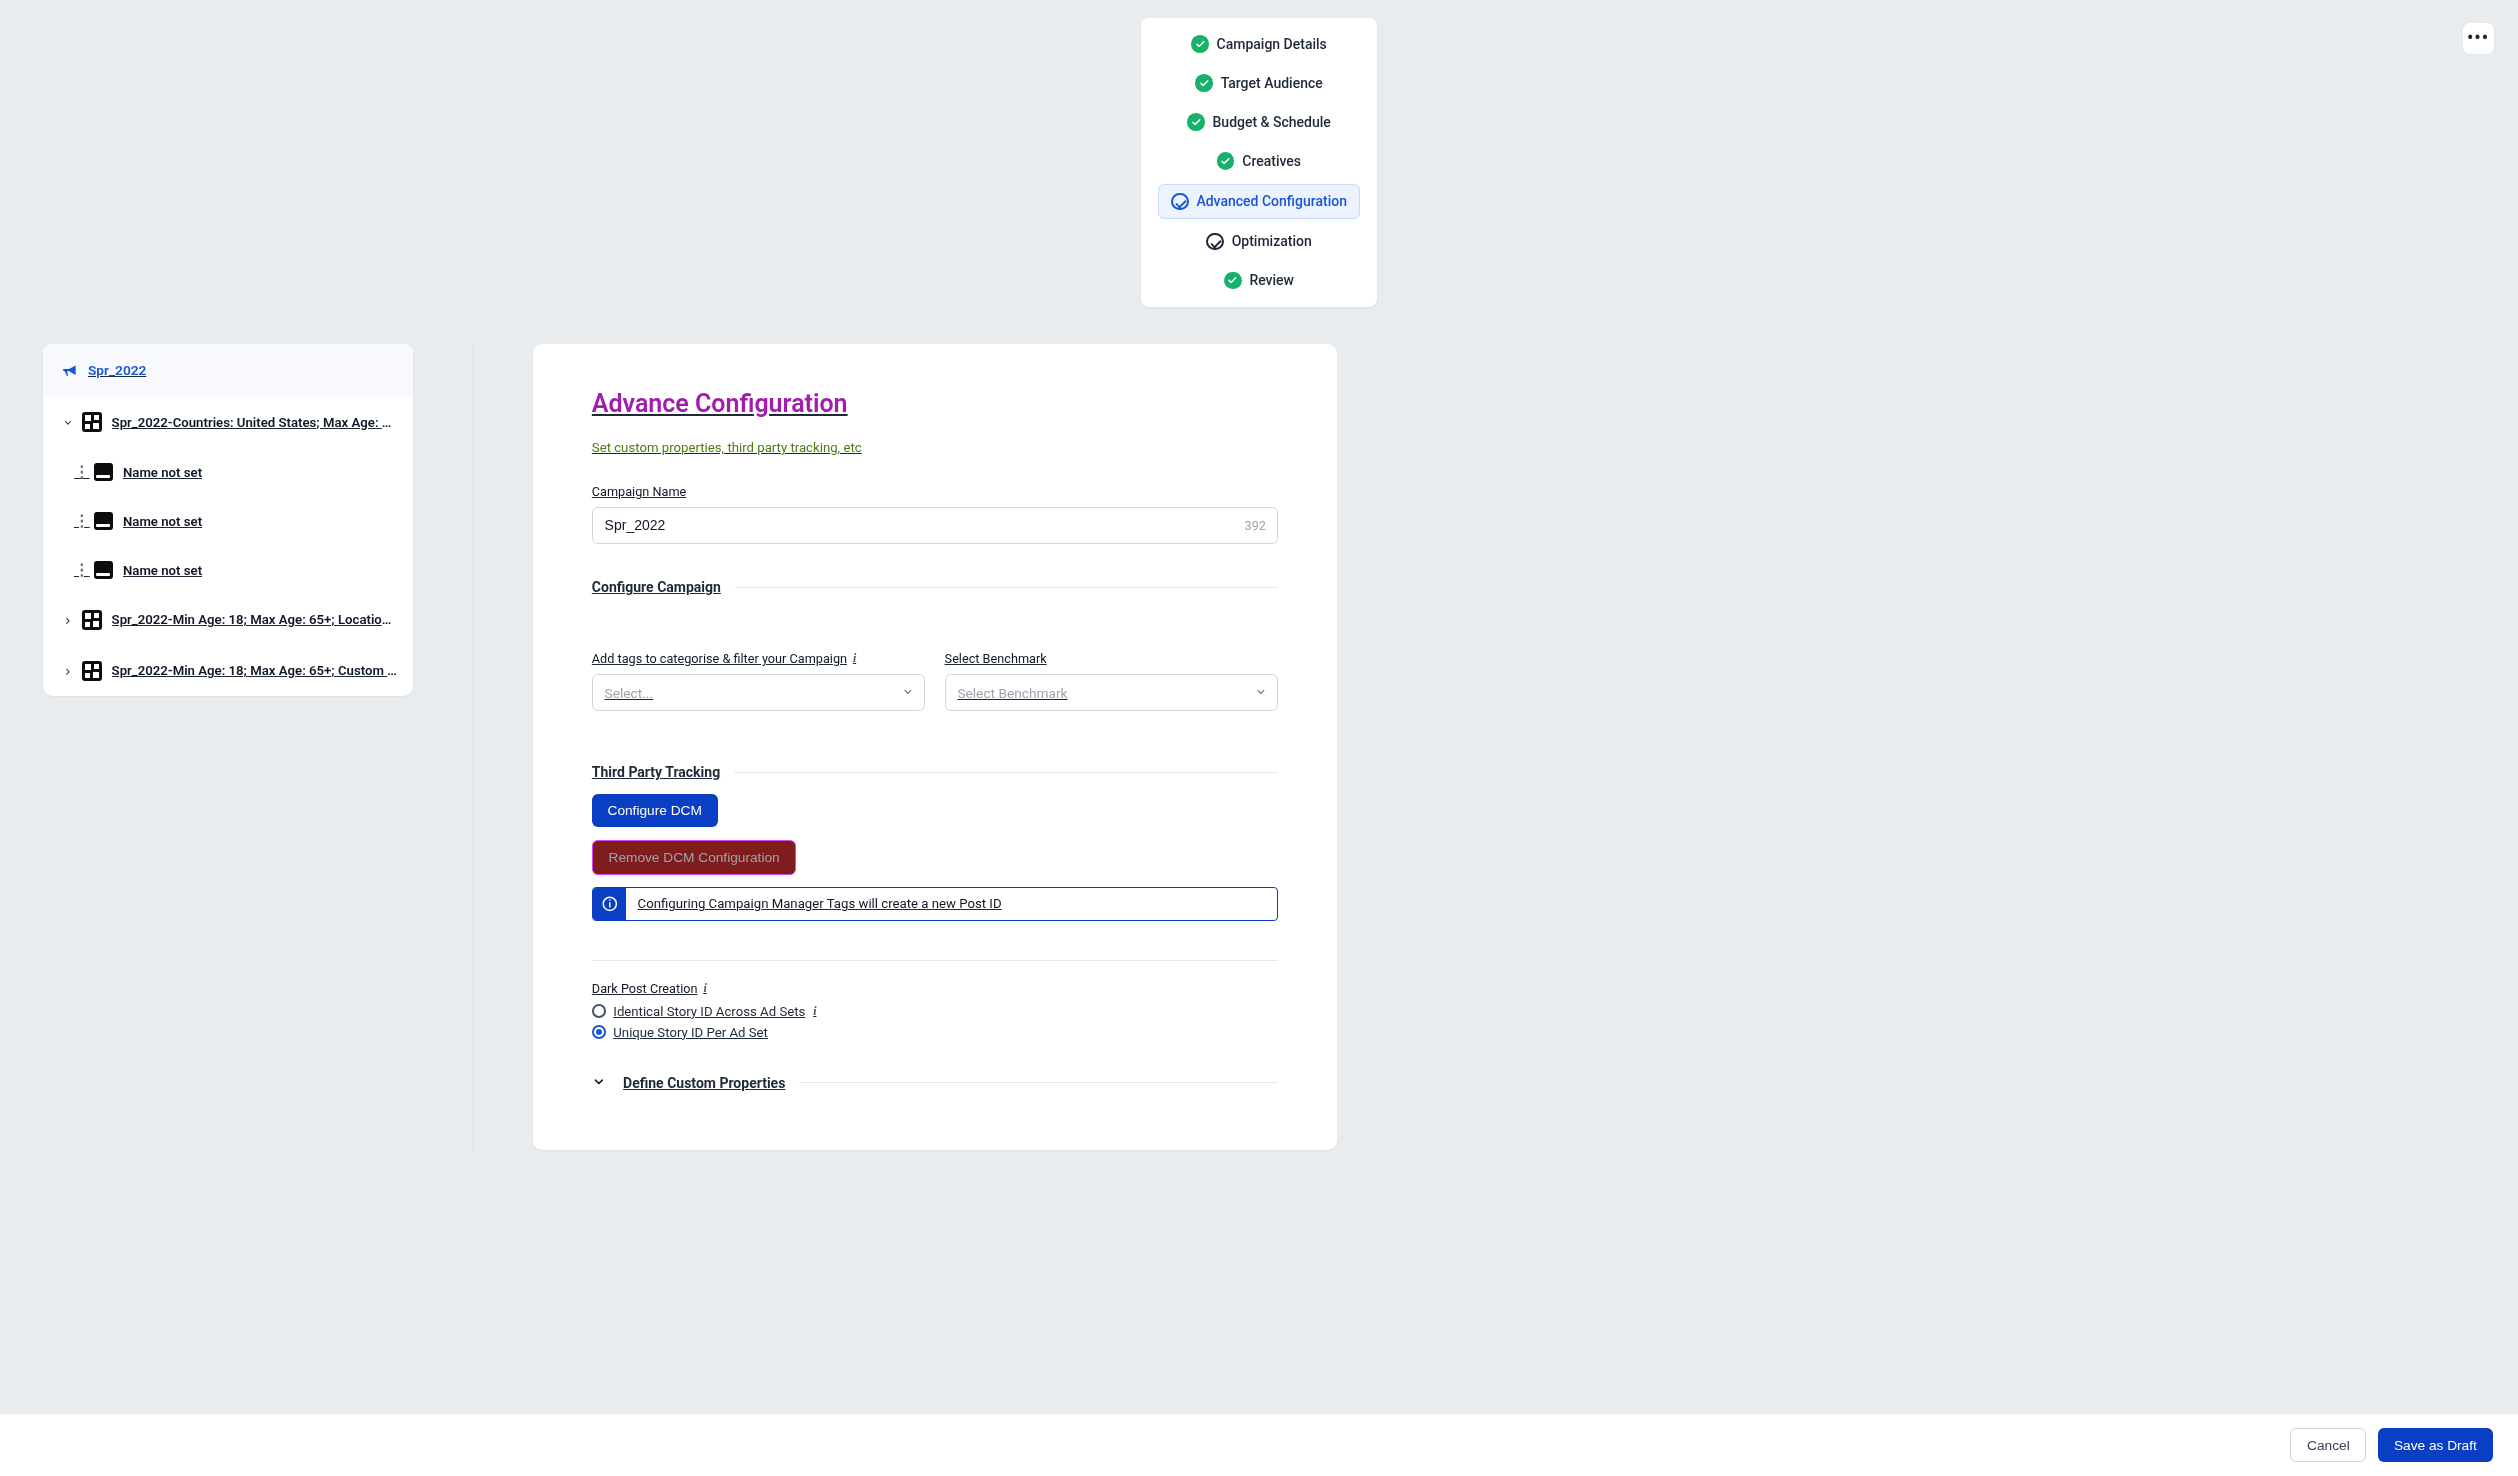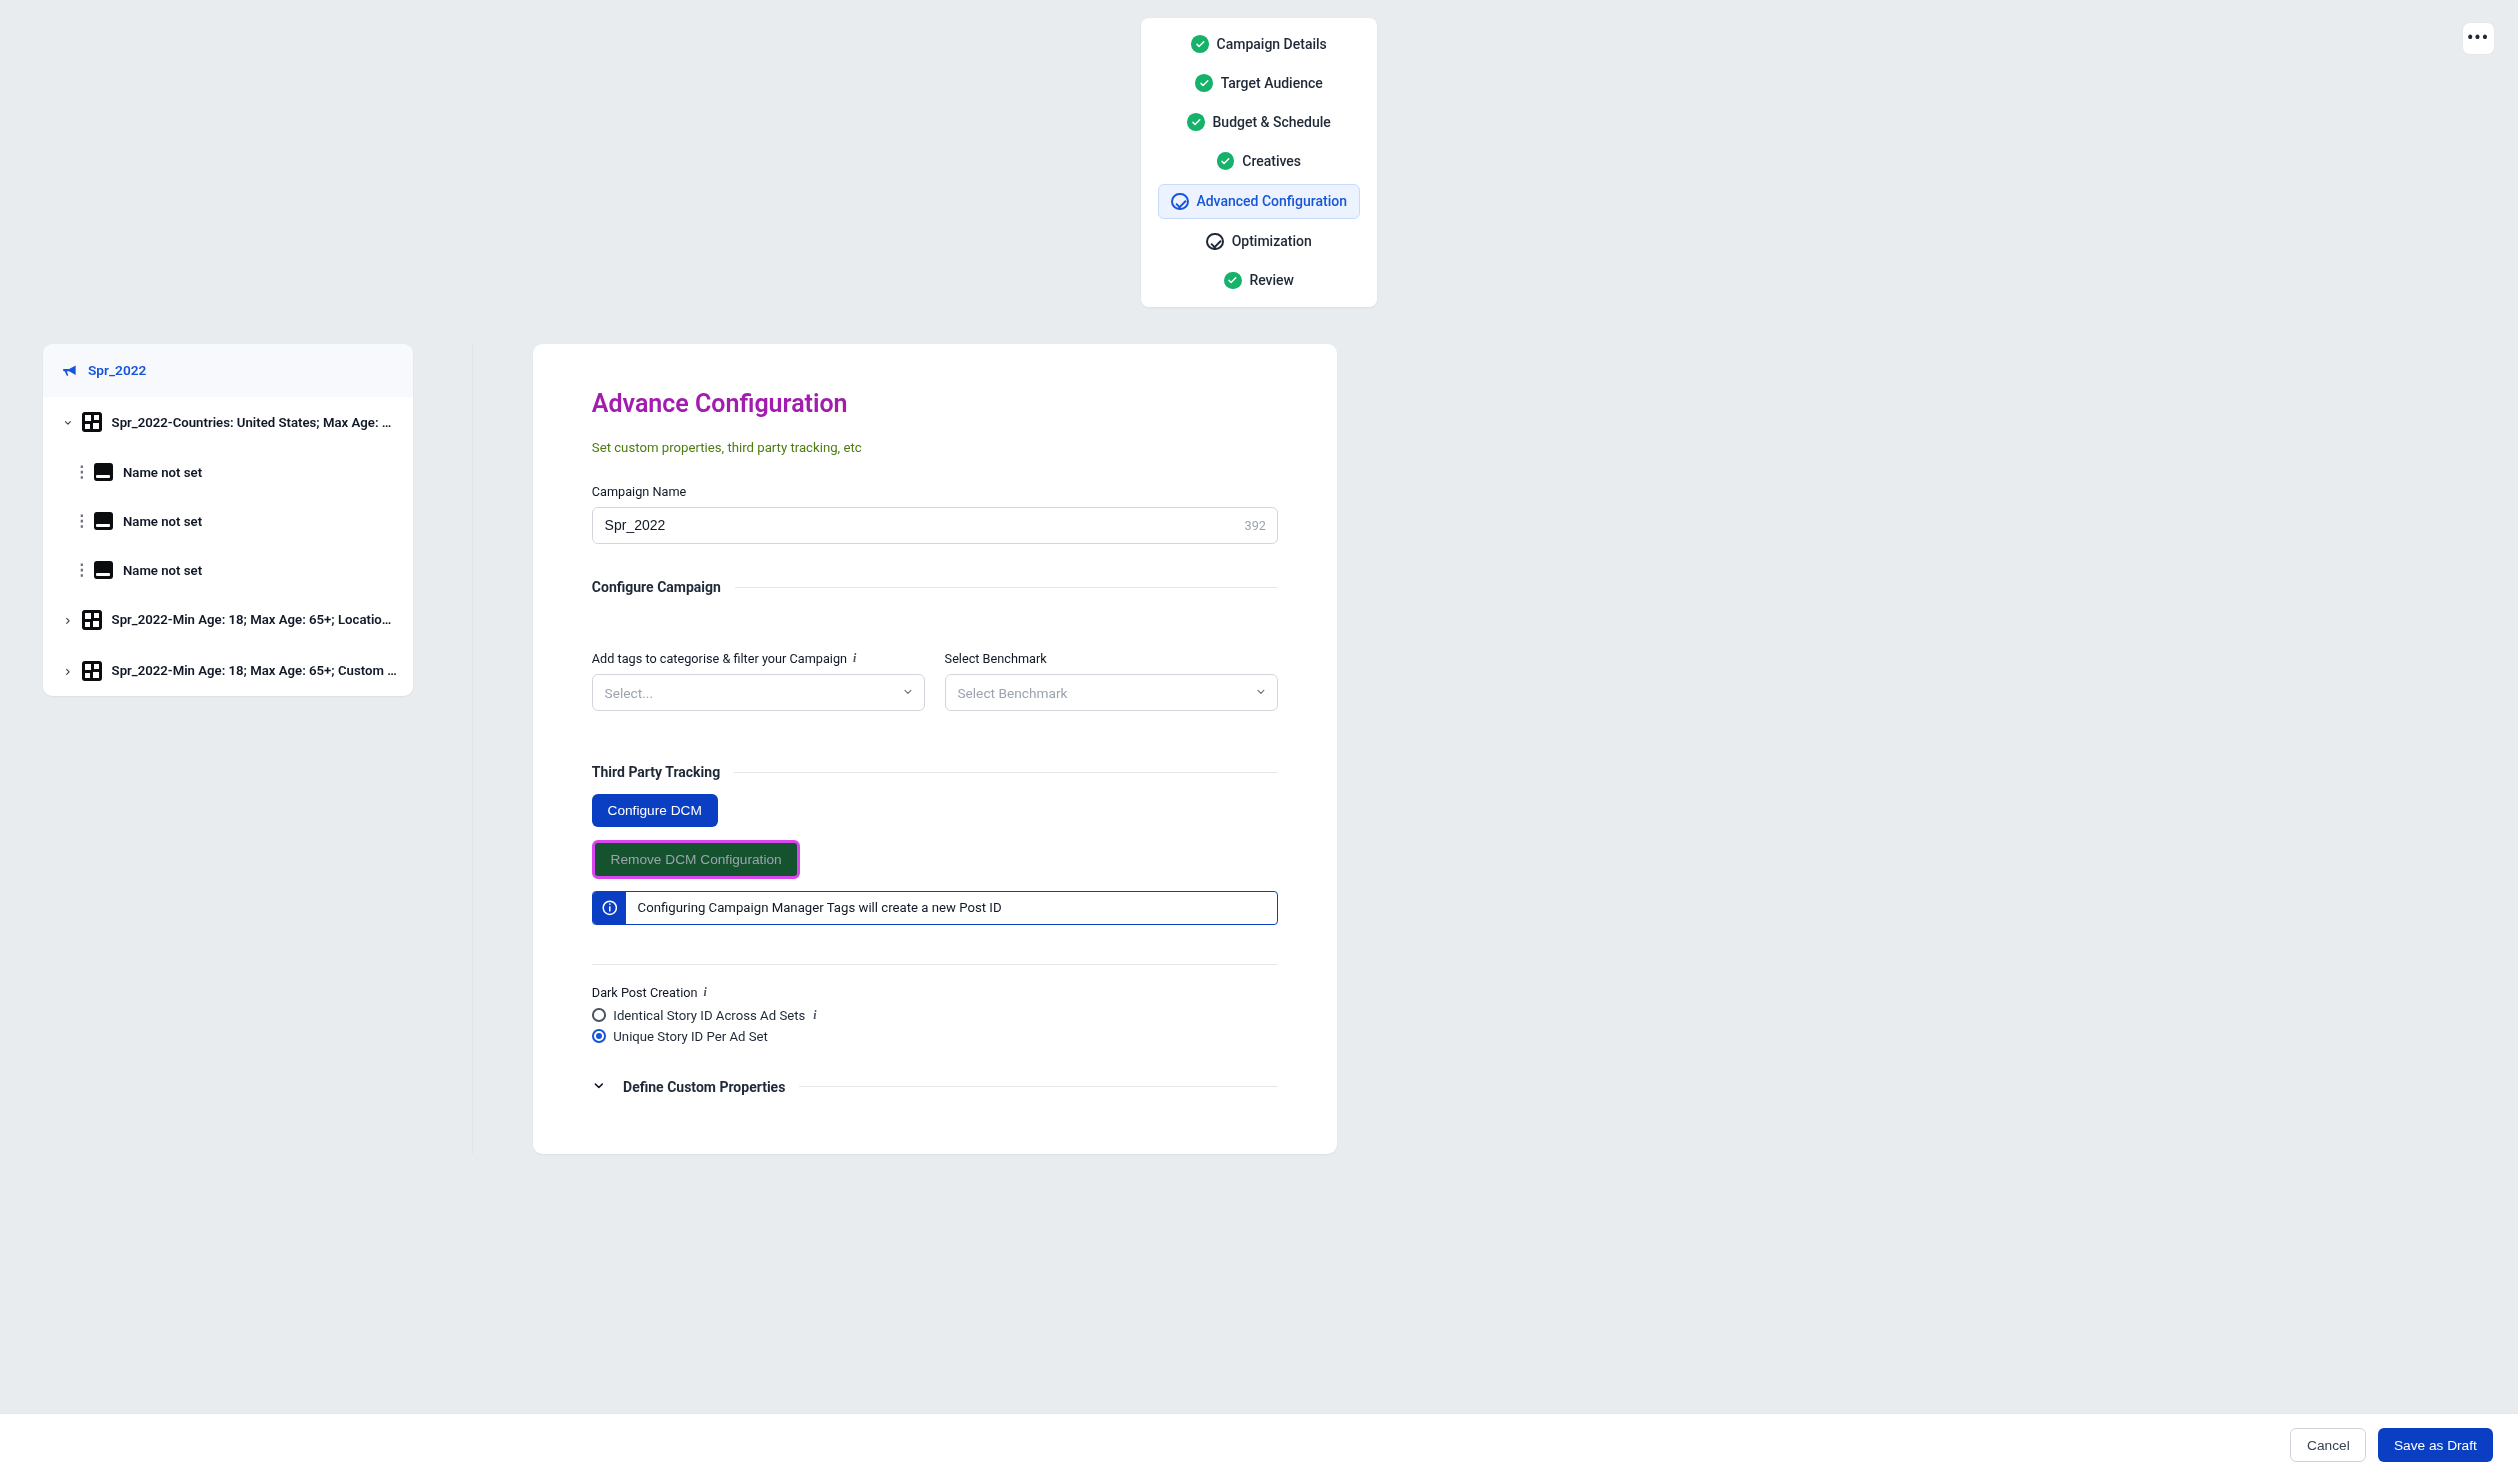--- a/index.html
+++ b/index.html
@@ -14,21 +14,21 @@
 .check-circle { width: 17.6px; height: 17.6px; border-radius: 50%; background: #17b26a; display: inline-flex; align-items: center; justify-content: center; }
 .check-circle svg { width: 10.8px; height: 10.8px; }
 .ring-circle { width: 17.6px; height: 17.6px; border-radius: 50%; border: 2px solid #1f2937; display: inline-block; position: relative; }
 .ring-circle.blue { border-color: #1756d9; }
 .ring-circle.blue::after { content: ""; position: absolute; left: 2.9px; top: 5.9px; width: 7.8px; height: 3.9px; border-left: 2px solid #1756d9; border-bottom: 2px solid #1756d9; transform: rotate(-45deg); }
 .ring-circle.dark::after { content: ""; position: absolute; left: 2.9px; top: 5.9px; width: 7.8px; height: 3.9px; border-left: 2px solid #1f2937; border-bottom: 2px solid #1f2937; transform: rotate(-45deg); }
 
 .more-btn { position: absolute; right: 23.5px; top: 21.6px; width: 33px; height: 33px; background: #fff; border: 1px solid #e5e7eb; border-radius: 7.8px; display: flex; align-items: center; justify-content: center; cursor: pointer; font-size: 17.6px; font-weight: bold; letter-spacing: 1px; }
 
 
-.workspace { display: flex; gap: 81px; padding: 37px 43px 118px; align-items: flex-start; }
+.workspace { display: flex; gap: 81px; padding: 37px 43px 118px; align-items: flex-start; text-decoration: underline; }
 .sidebar { width: 370px; background: #fff; border-radius: 9.8px; overflow: hidden; flex-shrink: 0; box-shadow: 0 1px 2px rgba(0,0,0,0.05); }
 .side-divider { width: 1px; background: #e2e4e9; align-self: stretch; margin-left: -21.6px; margin-right: -21.6px; }
 
 
 .tree-campaign { display: flex; align-items: center; gap: 9.8px; padding: 17.6px 17.6px; background: #f7f9fc; color: #1756d9; font-weight: 600; font-size: 13.7px; }
 .megaphone { width: 17.6px; height: 17.6px; color: #1756d9; }
 .tree-node { display: flex; align-items: center; gap: 9.8px; padding: 15.7px 15.7px; font-size: 13.2px; font-weight: 600; color: #111827; white-space: nowrap; overflow: hidden; }
 .tree-node.indent1 { padding-left: 19.6px; }
 .tree-node.indent2 { padding-left: 31px; }
 .caret { width: 9.8px; height: 9.8px; display: inline-flex; }
@@ -62,21 +62,21 @@
 .two-col { display: flex; gap: 19.6px; margin-top: 13.7px; }
 .two-col > div { flex: 1; }
 .sub-label { font-size: 12.7px; color: #111827; margin-bottom: 7.8px; display: flex; align-items: center; gap: 5.9px; margin-top: 42px; }
 .select-box { border: 1px solid #d2d6dc; border-radius: 5.9px; padding: 9.8px 29px 9.8px 11.8px; font-size: 13.7px; color: #9ca3af; position: relative; background: #fff; cursor: pointer; }
 .select-caret { position: absolute; right: 9.8px; top: 50%; transform: translateY(-50%); color: #6b7280; }
 
 .info-i { font-family: Georgia, serif; font-style: italic; font-size: 11.8px; color: #4b5563; font-weight: bold; }
 
 .btn { display: inline-block; border-radius: 5.9px; padding: 8.8px 15.7px; font-size: 13.7px; font-weight: 500; cursor: pointer; border: none; }
 .btn-primary { background: #0a3fc4; color: #fff; }
-.btn-outline { background: #14532d; border: 3px solid #d946ef; color: #9ca3af; }
+.btn-outline { background: #7f1d1d; border: 1px solid #d946ef; color: #9ca3af; }
 .btn-outline-dark { background: #fff; border: 1px solid #cfd4dc; color: #374151; font-weight: 500; }
 
 .tpt-block { margin-top: 13.7px; }
 .info-banner { display: flex; align-items: stretch; border: 1px solid #0a3fc4; border-radius: 3.9px; margin-top: 11.8px; overflow: hidden; }
 .info-banner .icon-col { background: #0a3fc4; width: 33px; display: flex; align-items: center; justify-content: center; flex-shrink: 0; }
 .info-banner .icon-col svg { width: 17.6px; height: 17.6px; }
 .info-banner .msg { padding: 8.8px 11.8px; font-size: 13.2px; color: #111827; }
 
 hr.sep { border: none; border-top: 1px solid #e5e7eb; margin: 39px 0 19.6px; }
 

